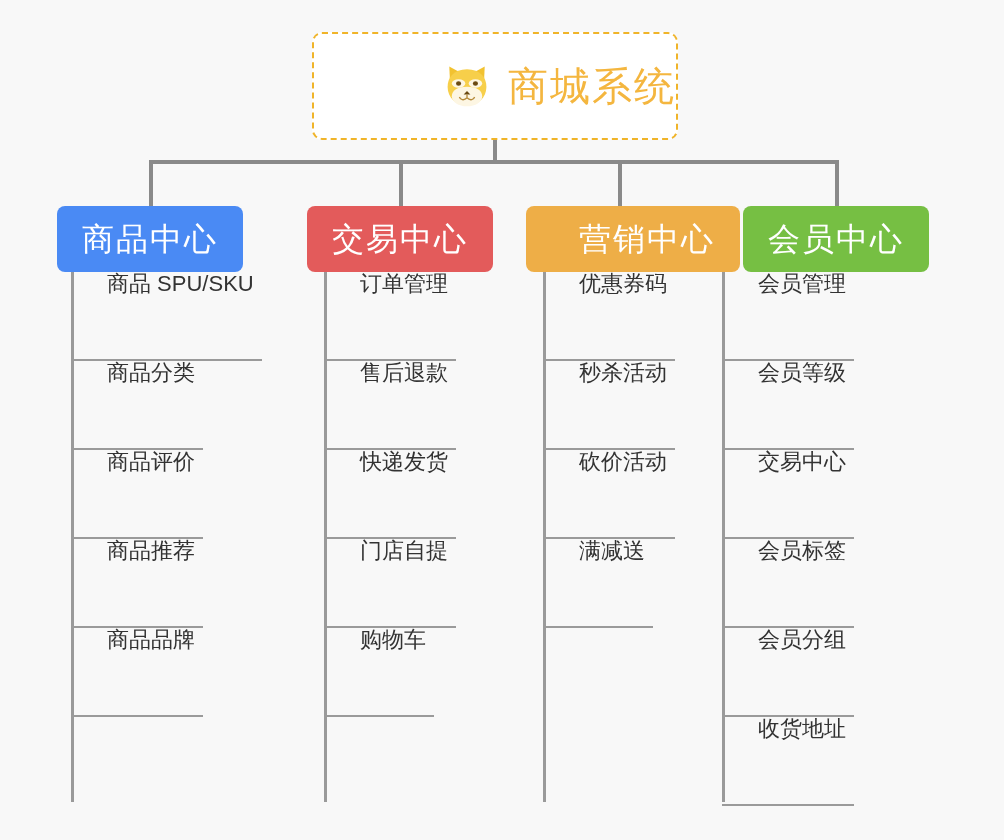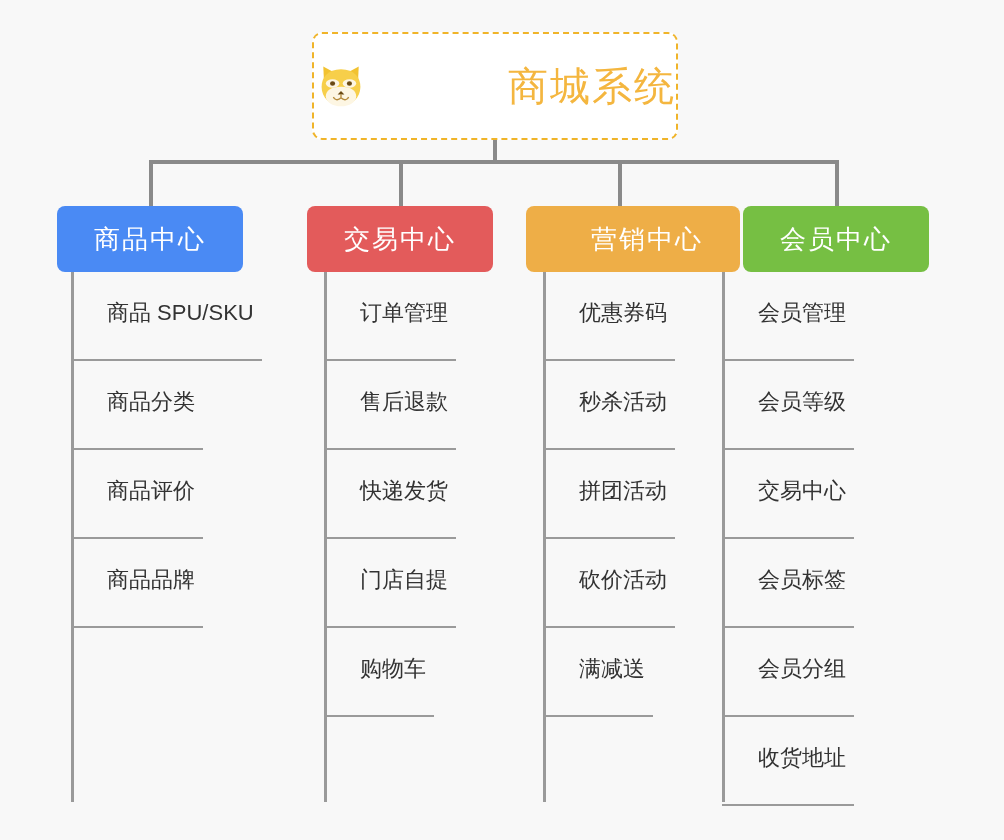--- a/index.html
+++ b/index.html
@@ -26,21 +26,21 @@
     left: 312px;
     top: 32px;
     width: 366px;
     height: 108px;
     box-sizing: border-box;
     background: #ffffff;
     border: 2px dashed #f0b429;
     border-radius: 10px;
     display: flex;
     align-items: center;
-    justify-content: space-between;
+    justify-content: flex-end;
     gap: 14px;
   }
   .root-emoji {
     width: 54px;
     height: 54px;
     position: relative;
     flex: none;
   }
   .root-title {
     font-size: 40px;
@@ -78,21 +78,21 @@
     position: absolute;
     top: 206px;
     width: 186px;
     height: 66px;
     border-radius: 8px;
     display: flex;
     align-items: center;
     justify-content: center;
   }
   .cat-label {
-    font-size: 26px;
+    font-size: 32px;
     color: #ffffff;
     letter-spacing: 2px;
     line-height: 1;
     white-space: nowrap;
   }
 
   
   .col {
     position: absolute;
     top: 272px;
@@ -105,21 +105,21 @@
     width: 3px;
     height: 530px;
     background: #9a9a9a;
   }
   .item {
     position: relative;
     height: 89px;
     box-sizing: border-box;
     border-bottom: 2px solid #9a9a9a;
     display: flex;
-    align-items: center;
+    align-items: flex-start;
     justify-content: flex-start;
     padding-left: 36px;
     padding-bottom: 6px;
   }
   .item-label {
     font-size: 22px;
     color: #333333;
     line-height: 1.1;
     white-space: nowrap;
   }
@@ -194,20 +194,24 @@
       </div>
     <div class="item">
         <span class="item-label">商品分类</span>
         <span class="item-rule" style="width: 132px;"></span>
       </div>
     <div class="item">
         <span class="item-label">商品评价</span>
         <span class="item-rule" style="width: 132px;"></span>
       </div>
     <div class="item">
+        <span class="item-label">商品推荐</span>
+        <span class="item-rule" style="width: 132px;"></span>
+      </div>
+    <div class="item">
         <span class="item-label">商品品牌</span>
         <span class="item-rule" style="width: 132px;"></span>
       </div>
   </div>
 
   <div class="col" style="left:324px;">
     <div class="col-trunk"></div>
     <div class="item">
         <span class="item-label">订单管理</span>
         <span class="item-rule" style="width: 132px;"></span>
@@ -234,24 +238,20 @@
     <div class="col-trunk"></div>
     <div class="item">
         <span class="item-label">优惠券码</span>
         <span class="item-rule" style="width: 132px;"></span>
       </div>
     <div class="item">
         <span class="item-label">秒杀活动</span>
         <span class="item-rule" style="width: 132px;"></span>
       </div>
     <div class="item">
-        <span class="item-label">拼团活动</span>
-        <span class="item-rule" style="width: 132px;"></span>
-      </div>
-    <div class="item">
         <span class="item-label">砍价活动</span>
         <span class="item-rule" style="width: 132px;"></span>
       </div>
     <div class="item">
         <span class="item-label">满减送</span>
         <span class="item-rule" style="width: 110px;"></span>
       </div>
   </div>
 
   <div class="col" style="left:722px;">

